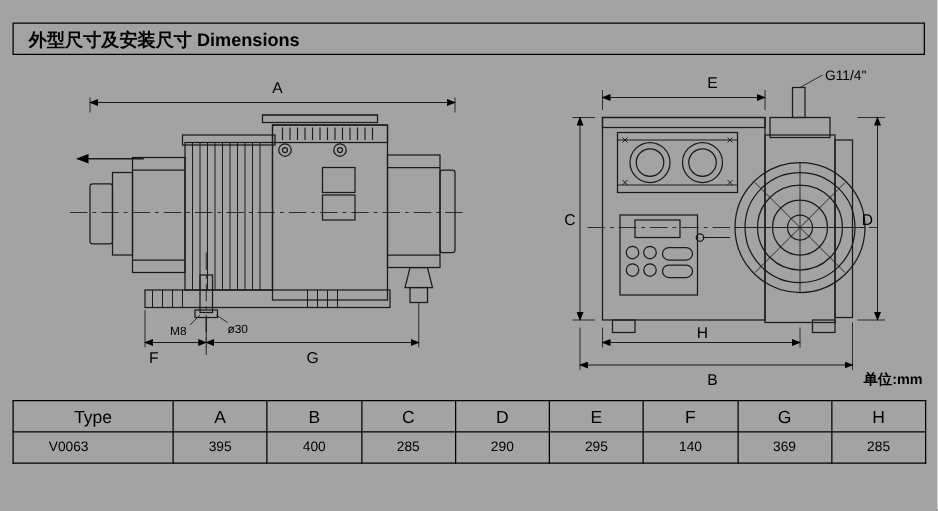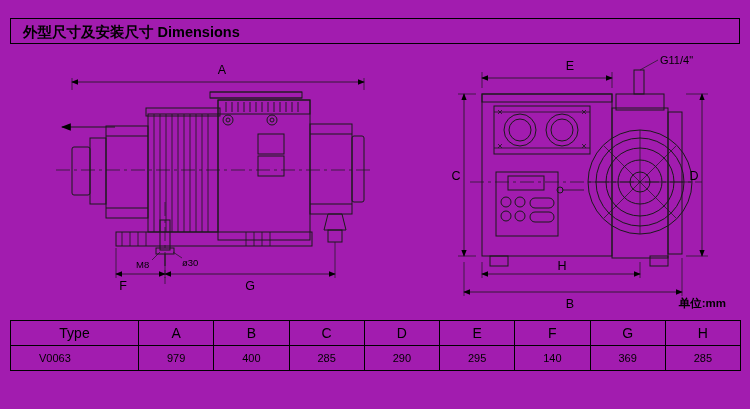--- a/index.html
+++ b/index.html
@@ -7,21 +7,21 @@
     padding: 0;
     background: #ffffff;
   }
   body {
     font-family: "Liberation Sans", sans-serif;
   }
   #page {
     position: relative;
     width: 750px;
     height: 409px;
-    background: #a21caf;
+    background: #a3a3a3;
     overflow: hidden;
   }
   
   .title-bar {
     position: absolute;
     left: 10px;
     top: 18px;
     width: 730px;
     height: 26px;
     border: 1px solid #000;
@@ -40,21 +40,21 @@
   .drawing {
     position: absolute;
     left: 10px;
     top: 52px;
     width: 730px;
     height: 260px;
   }
   svg { display: block; }
   .units {
     position: absolute;
-    right: 24px;
+    right: 12px;
     top: 296px;
     font-size: 11.5px;
     font-weight: bold;
     color: #000;
   }
   
   table.dims {
     position: absolute;
     left: 10px;
     top: 320px;
@@ -342,21 +342,21 @@
         <td>B</td>
         <td>C</td>
         <td>D</td>
         <td>E</td>
         <td>F</td>
         <td>G</td>
         <td>H</td>
       </tr>
       <tr>
         <td class="type-col">V0063</td>
-        <td>979</td>
+        <td>395</td>
         <td>400</td>
         <td>285</td>
         <td>290</td>
         <td>295</td>
         <td>140</td>
         <td>369</td>
         <td>285</td>
       </tr>
     </tbody>
   </table>

